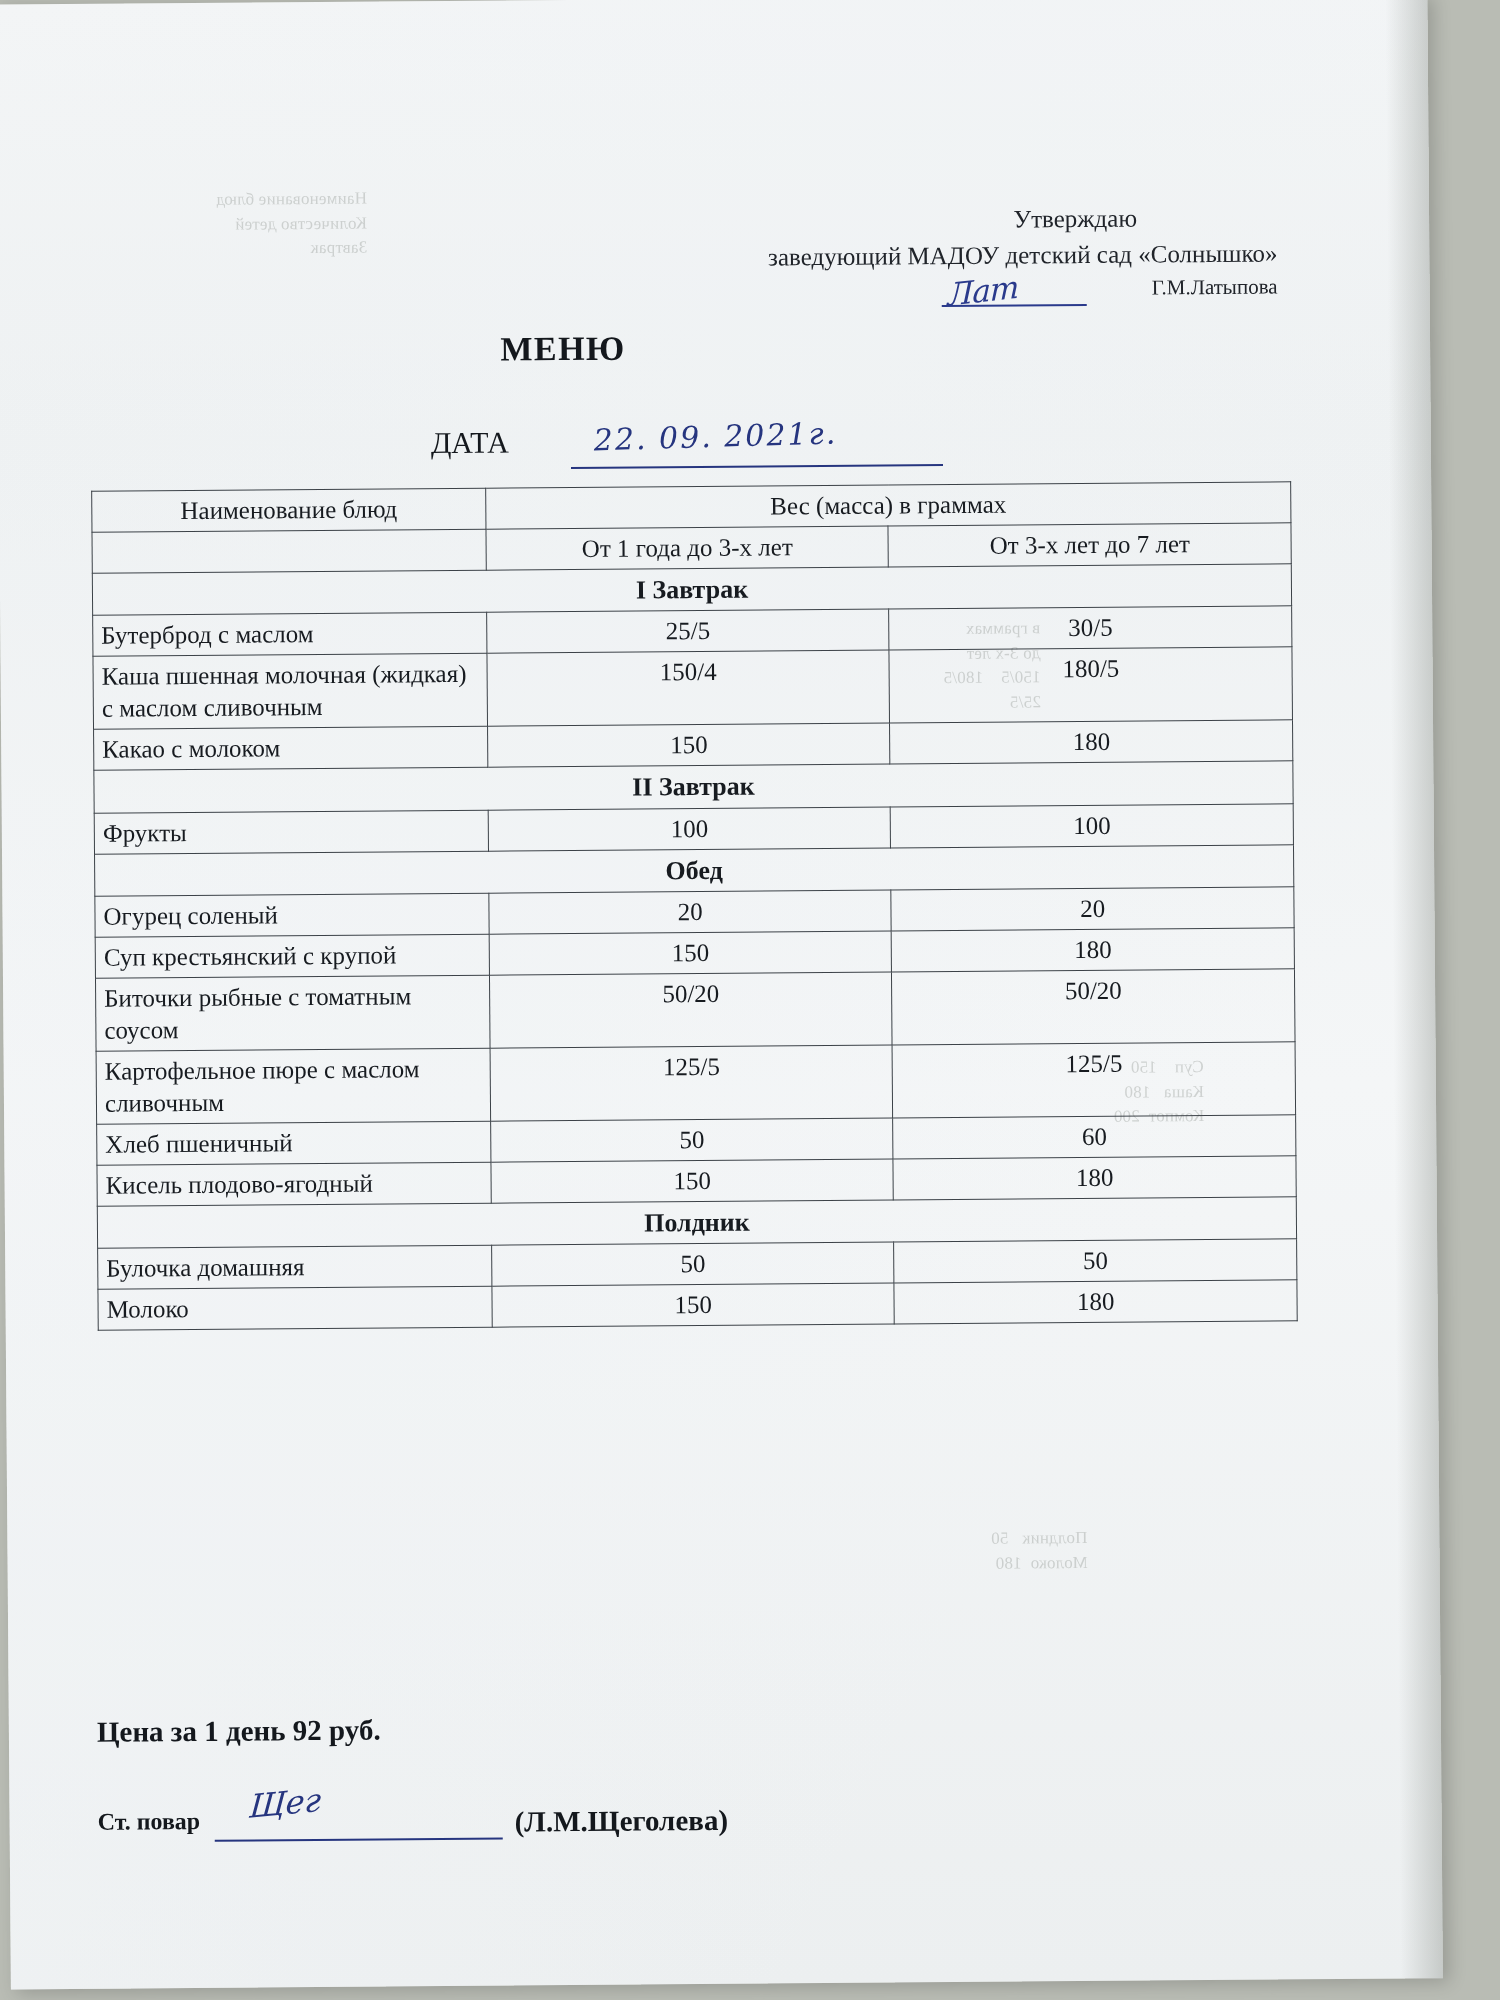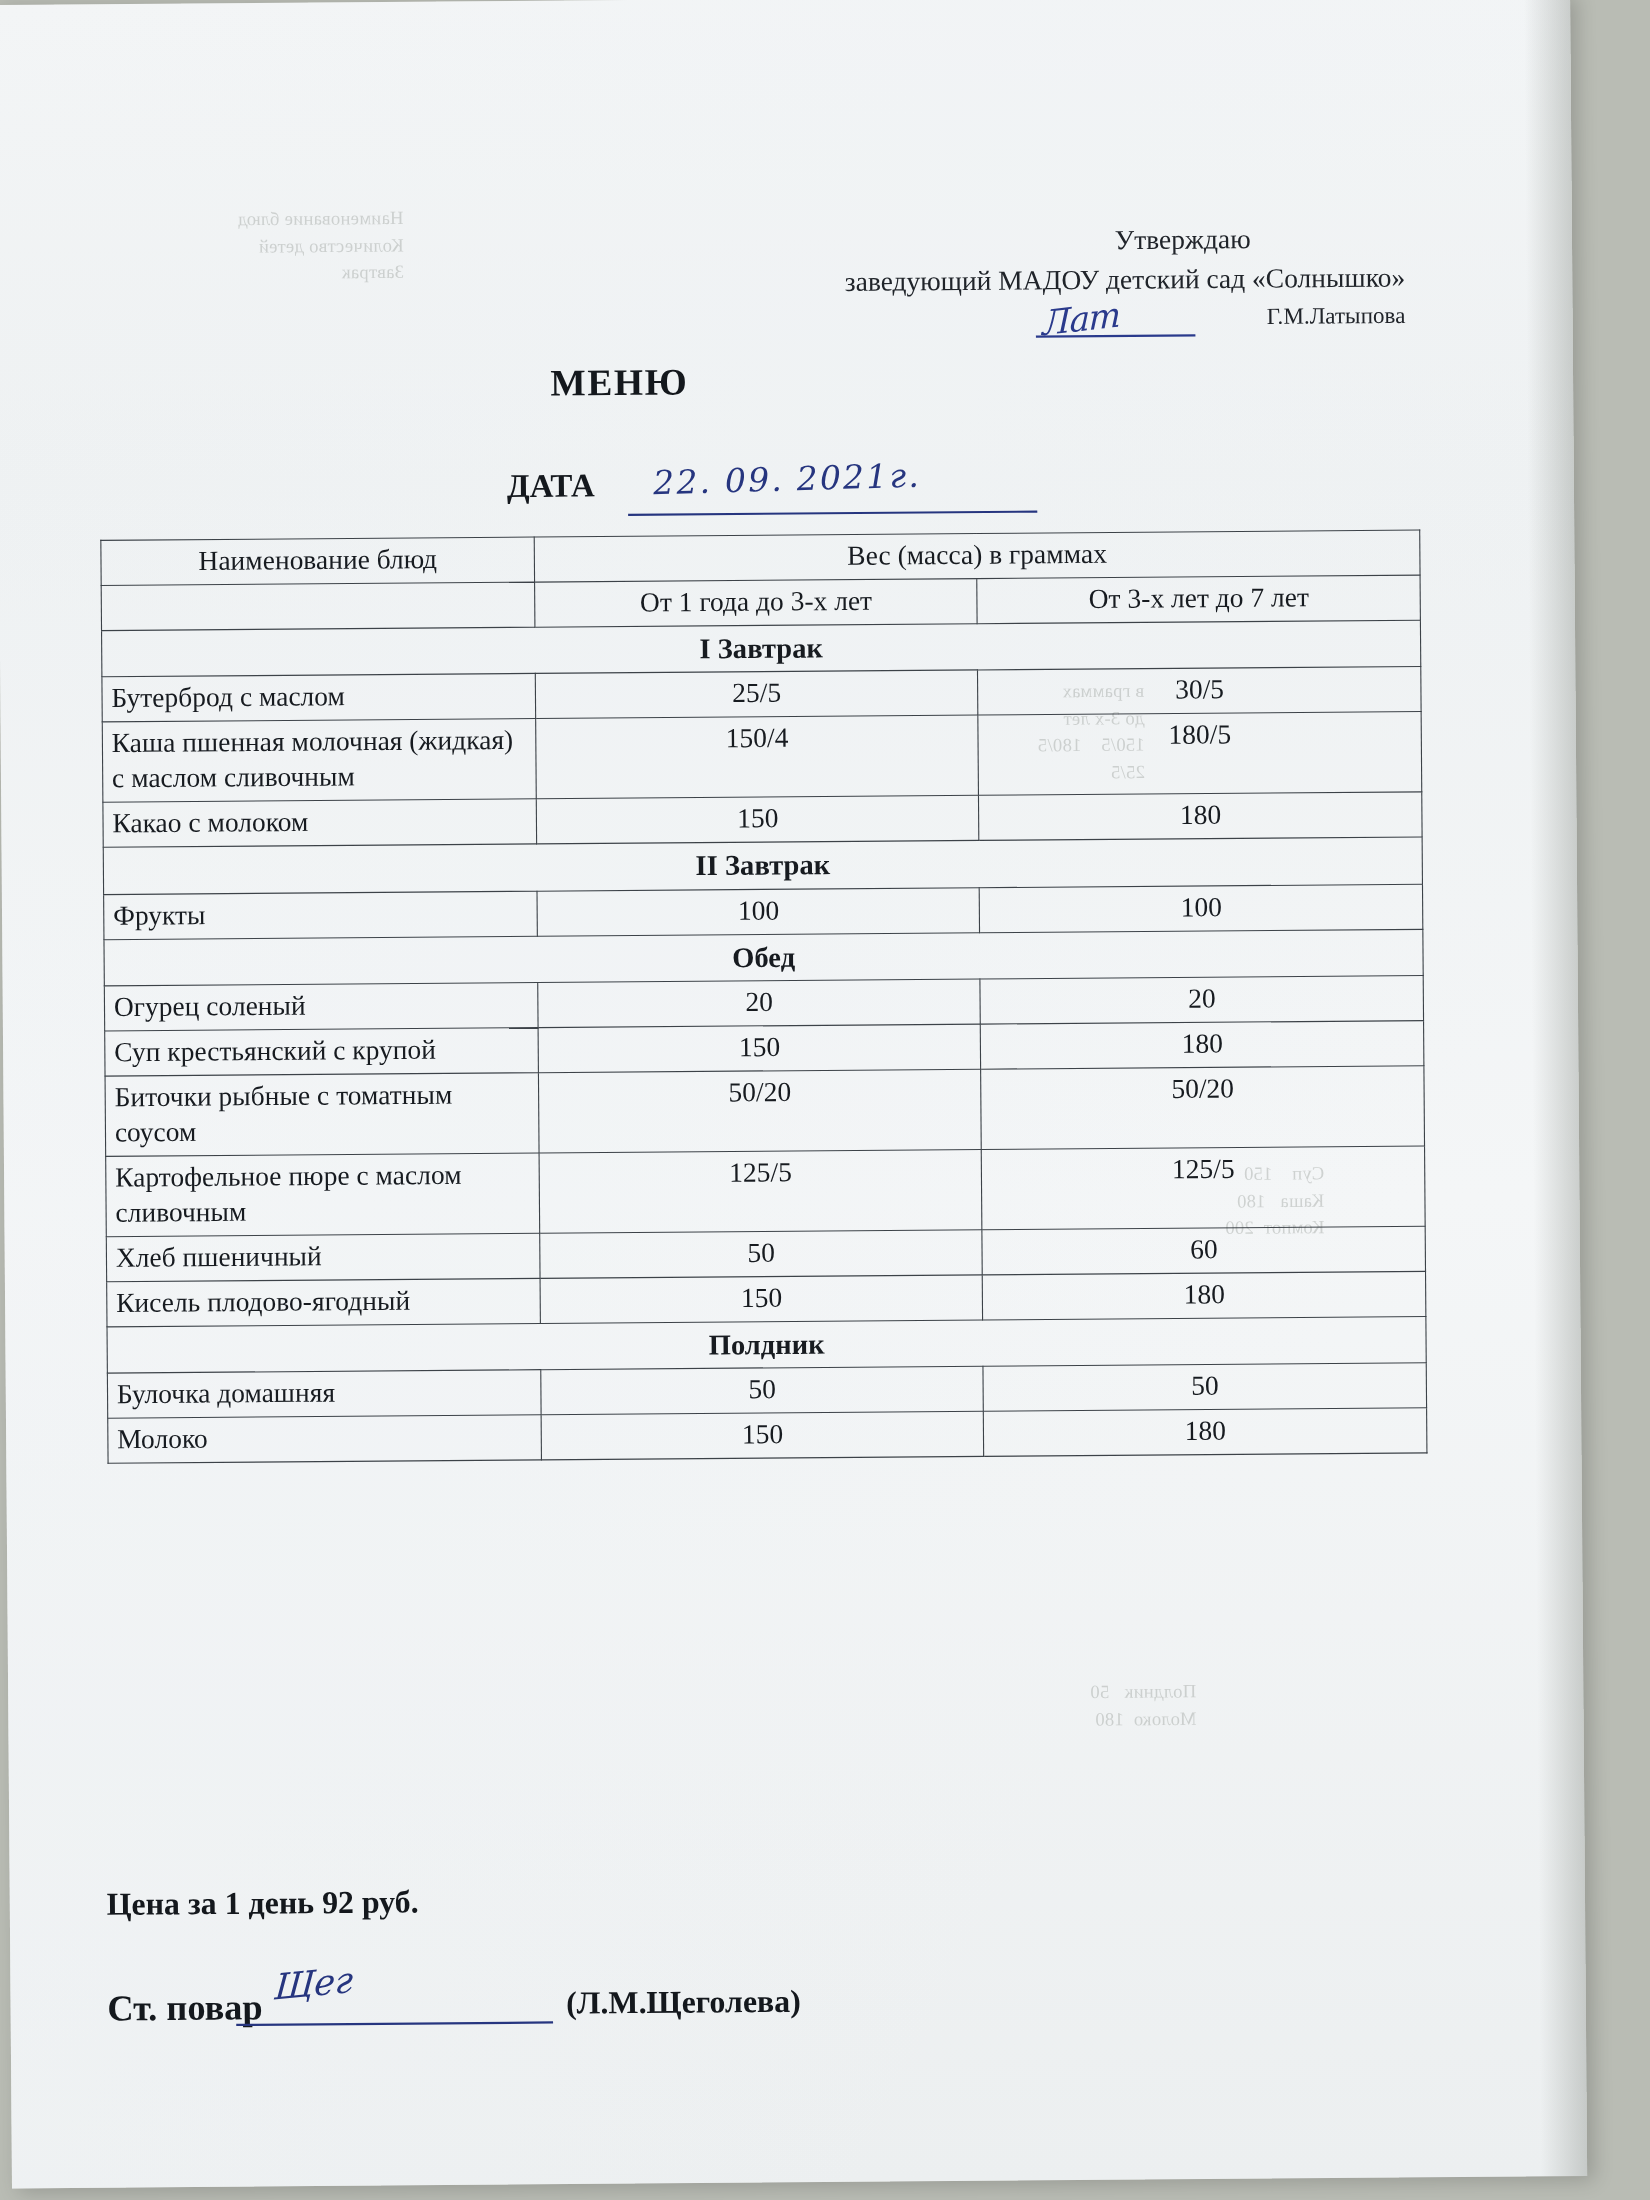--- a/index.html
+++ b/index.html
@@ -111,24 +111,24 @@
     width: 1130px;
     text-align: center;
     font-size: 34px;
     font-weight: bold;
     letter-spacing: 1.5px;
     color: #14181d;
   }
 
   .date-row {
     position: absolute;
-    left: 462px;
+    left: 432px;
     top: 425px;
     font-size: 30px;
-    font-weight: bold;
+    font-weight: normal;
     color: #14181d;
   }
   .date-hand {
     position: absolute;
     left: 595px;
     top: 420px;
     font-family: "DejaVu Serif", serif;
     font-style: italic;
     font-size: 30px;
     color: #26357f;
@@ -188,21 +188,21 @@
     left: 88px;
     top: 1712px;
     font-size: 29px;
     font-weight: bold;
     color: #14181d;
   }
   .cook-row {
     position: absolute;
     left: 88px;
     top: 1805px;
-    font-size: 33px;
+    font-size: 24px;
     font-weight: bold;
     color: #14181d;
   }
   .cook-sig {
     position: absolute;
     left: 240px;
     top: 1782px;
     font-family: "DejaVu Serif", serif;
     font-style: italic;
     font-size: 32px;

